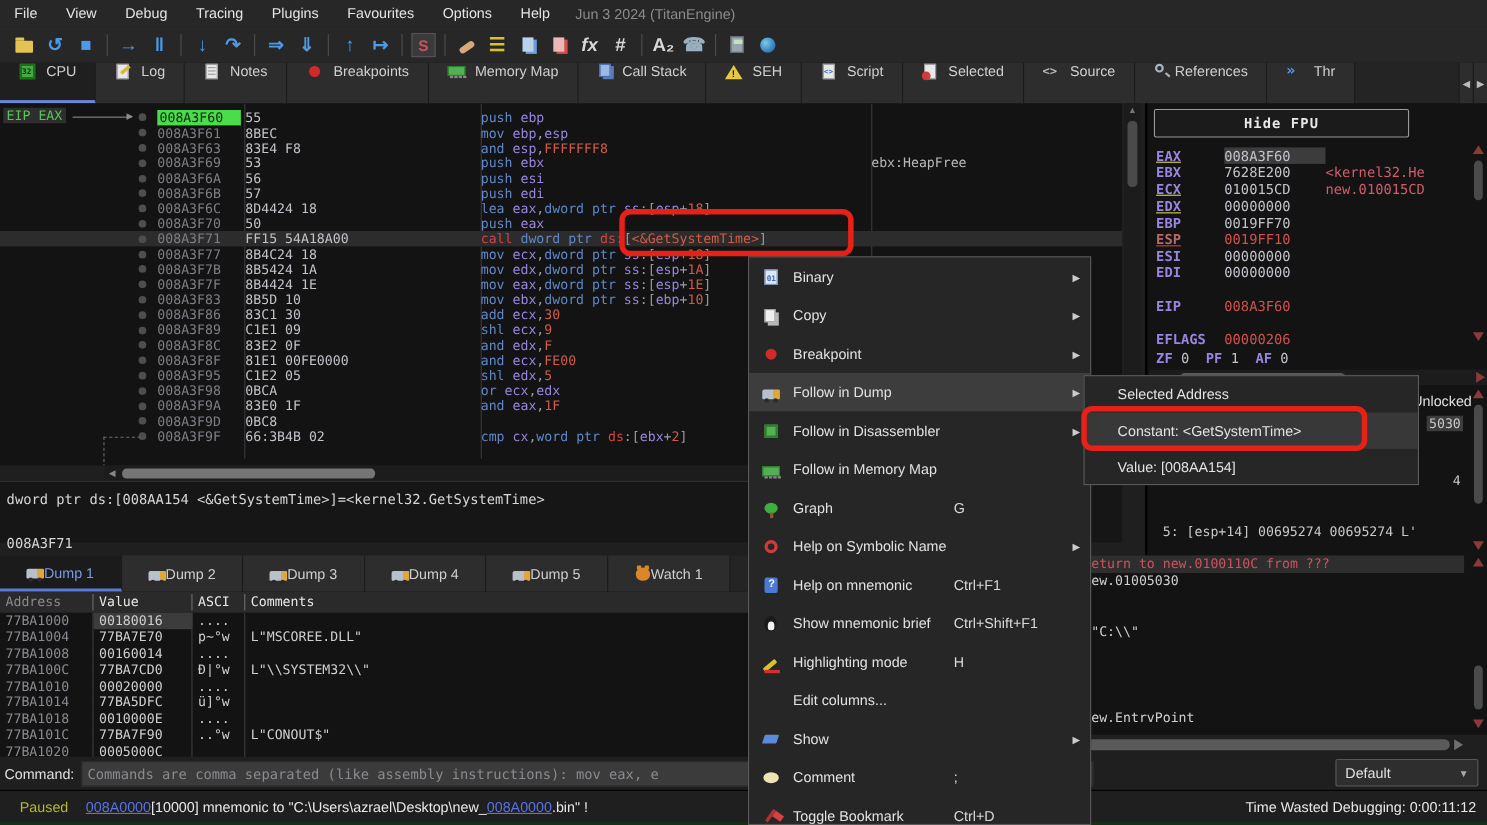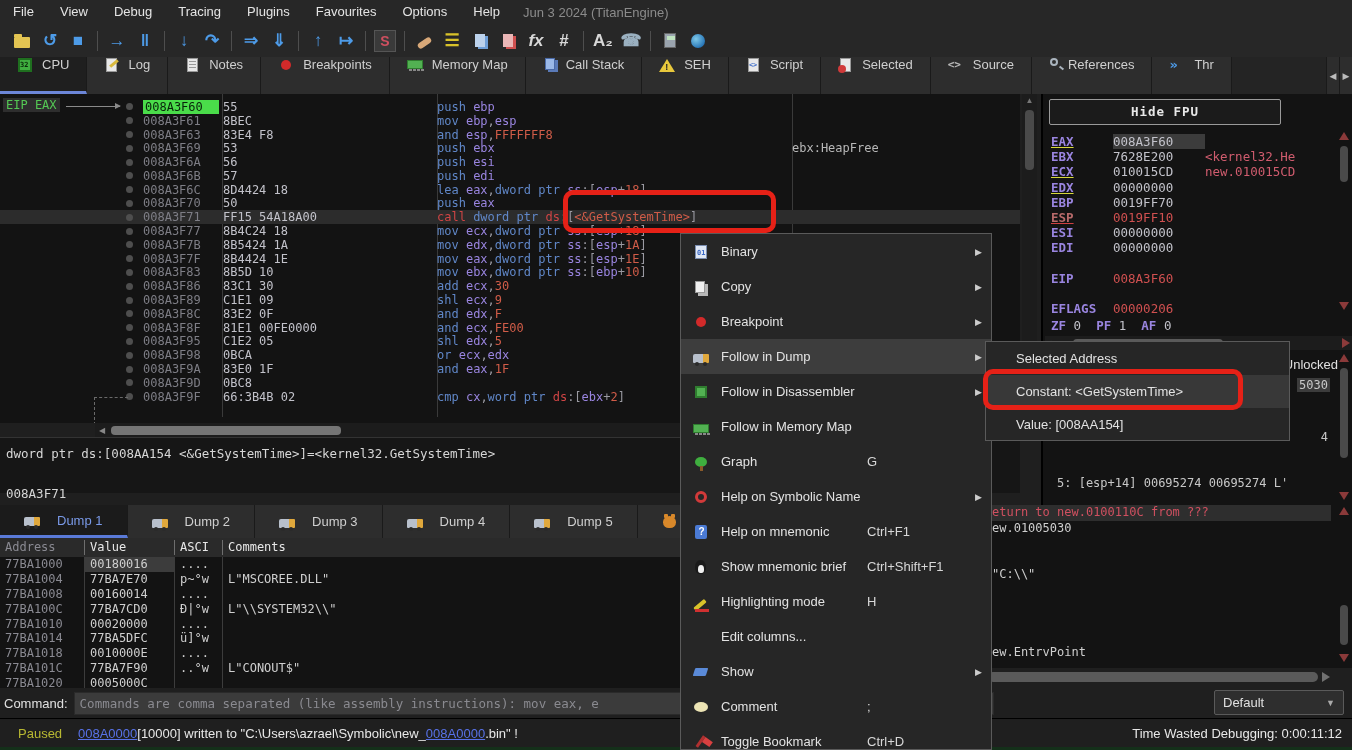--- a/index.html
+++ b/index.html
@@ -132,21 +132,21 @@
   #disasm-hscroll .thumb { width:230px; height:9px; background:#757575; border-radius:4px; margin-left:2px; }
 
   
   #infopane { position:absolute; left:0; top:437px; width:1020px; height:56px; background:#161616;
     border-top:1px solid #333; font-family:"DejaVu Sans Mono",monospace; font-size:12.5px; color:#d6d6d6; }
   #info-line1 { position:absolute; left:6px; top:8px; }
   #info-line2 { position:absolute; left:6px; top:48px; }
 
   
   #dumptabs { position:absolute; left:0; top:505px; width:985px; height:33px; background:#242424; display:flex; }
-  .dtab { display:flex; align-items:center; gap:17px; padding:0 24px; background:#2d2d2d;
+  .dtab { display:flex; align-items:center; gap:0; padding:0 24px; background:#2d2d2d;
     border-right:1px solid #1a1a1a; font-size:13px; color:#cfcfcf; }
   .dtab.active { background:#1b1b1b; color:#7a9ae8; border-bottom:3px solid #5a7ad8; }
 
   
   #dumptable { position:absolute; left:0; top:538px; width:985px; height:150px; background:#131313;
     font-family:"DejaVu Sans Mono",monospace; font-size:12px; }
   .dump-hrow { display:flex; height:19px; align-items:center; background:#2a2a2a; color:#e8e8e8; }
   .dump-hrow span { padding-left:5px; border-right:1px solid #6e6e6e; height:15px; line-height:15px; }
   .dump-row { display:flex; height:14.9px; align-items:center; color:#cfcfcf; }
   .dump-row span { padding-left:5px; border-right:1px solid #3c3c3c; height:14.9px; line-height:14.9px; overflow:hidden; white-space:pre; }
@@ -606,21 +606,21 @@
     <span id="command-label">Command:</span>
     <input id="command-input" placeholder="Commands are comma separated (like assembly instructions): mov eax, e" style="">
     <div id="calling-convention">
       <span>Default</span>
       <span class="caret">▼</span>
     </div>
   </div>
 
   <div id="statusbar">
     <span id="status-state">Paused</span>
-    <span id="status-msg"><a>008A0000</a><span>[10000] written to "C:\Users\azrael\Symbolic\new_</span><a>008A0000</a><span>.bin" !</span></span>
+    <span id="status-msg"><a>008A0000</a><span>[10000] mnemonic to "C:\Users\azrael\Desktop\new_</span><a>008A0000</a><span>.bin" !</span></span>
     <span id="status-time">Time Wasted Debugging: 0:00:11:12</span>
   </div>
   <div id="bottom-strip"></div>
 
   <div id="context-menu">
       <div class="cm-item">
         <span class="cm-ic">
           <span class="ic binary-icon"></span>
         </span>
         <span class="cm-label">Binary</span>

